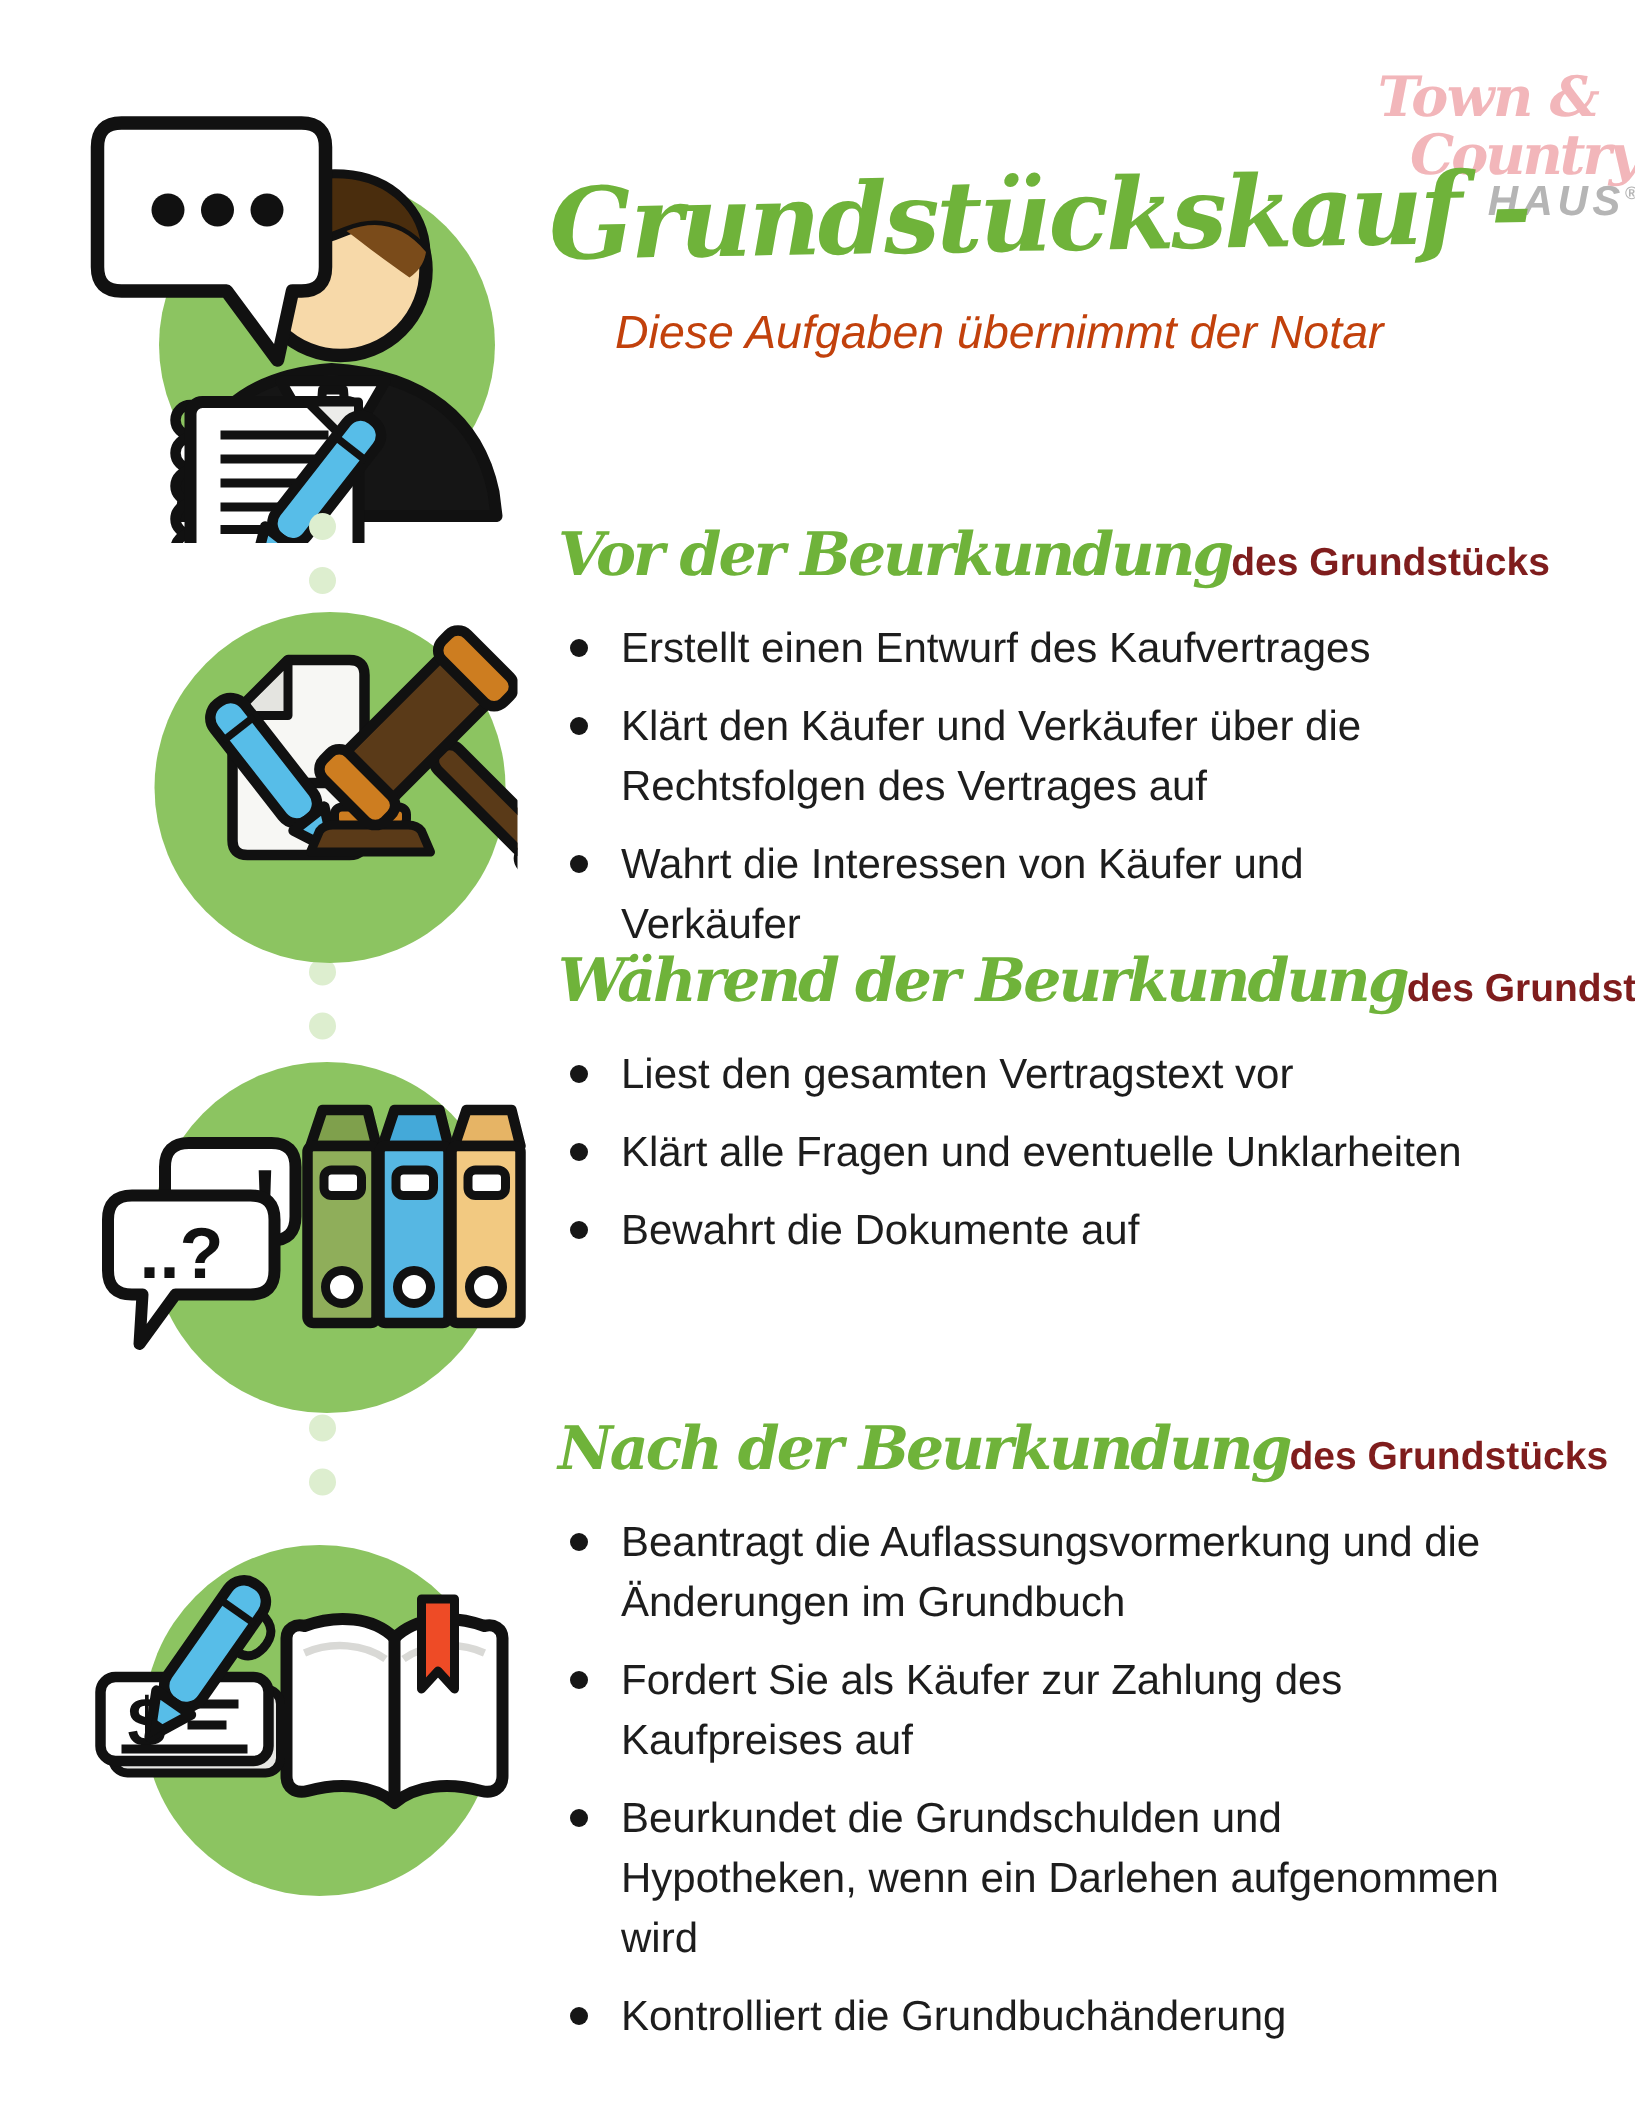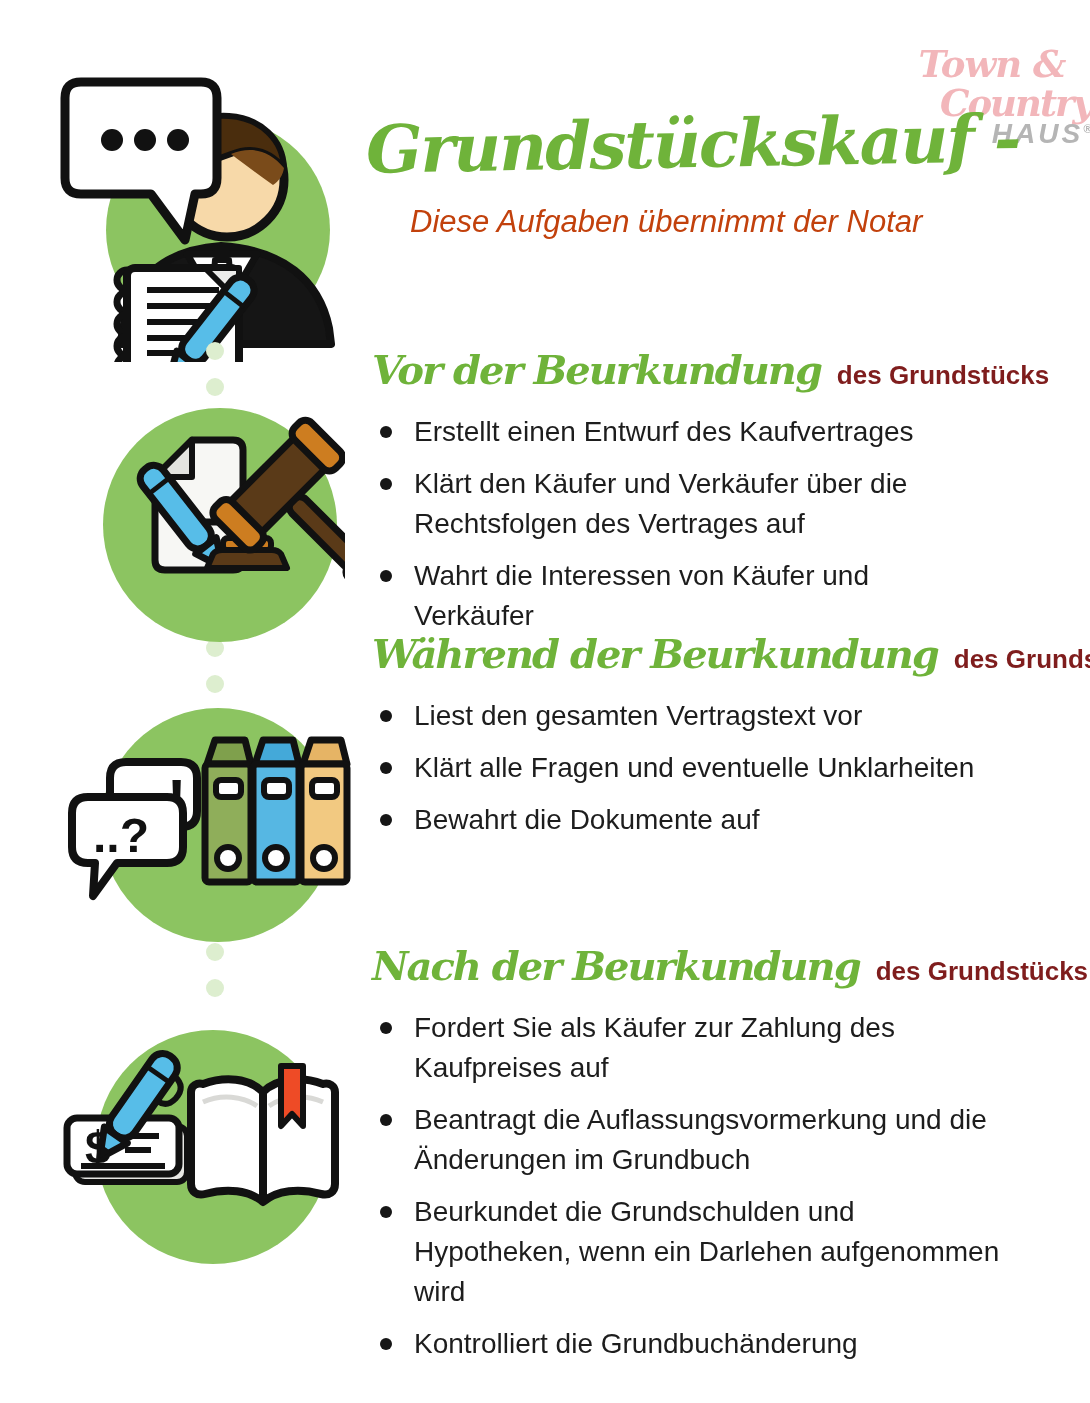--- a/index.html
+++ b/index.html
@@ -19,21 +19,21 @@
   .script{font-family:"DejaVu Serif",serif;font-style:italic;font-weight:bold;color:#6fb33a;letter-spacing:-2px;}
   .title{position:absolute;left:366px;top:108px;margin:0;font-size:66px;line-height:1.1;
          transform:rotate(-1deg);}
   .subtitle{position:absolute;left:394px;top:204px;font-size:31px;font-style:italic;color:#c2410c;margin-left:16px;}
 
   
   .sec{position:absolute;left:372px;}
   .sec-1{top:348px;width:660px;}
   .sec-2{top:632px;width:700px;}
   .sec-3{top:944px;width:700px;}
-  .sec-head{display:flex;align-items:baseline;gap:16px;white-space:nowrap;}
+  .sec-head{display:flex;align-items:baseline;gap:0;white-space:nowrap;}
   .sec-script{font-size:40px;line-height:1.1;}
   .sec-suffix{font-weight:bold;font-size:26px;color:#7f1d1d;letter-spacing:0;}
   .bullets{list-style:none;margin:20px 0 0 0;padding:0;}
   .bullets li{position:relative;padding-left:42px;margin-bottom:12px;font-size:28px;line-height:40px;}
   .sec-1 .bullets{width:600px;}
   .sec-2 .bullets{width:650px;}
   .sec-3 .bullets{width:630px;}
   .dot{position:absolute;left:8px;top:14px;width:12px;height:12px;border-radius:50%;background:#161616;}
 
   
@@ -215,20 +215,20 @@
       <li><span class="dot"></span><span>Bewahrt die Dokumente auf</span></li>
     </ul>
   </section>
 
   <section class="sec sec-3">
     <div class="sec-head">
       <span class="script sec-script">Nach der Beurkundung</span>
       <span class="sec-suffix">des Grundstücks</span>
     </div>
     <ul class="bullets">
+      <li><span class="dot"></span><span>Beantragt die Auflassungsvormerkung und die Änderungen im Grundbuch</span></li>
       <li><span class="dot"></span><span>Fordert Sie als Käufer zur Zahlung des Kaufpreises auf</span></li>
-      <li><span class="dot"></span><span>Beantragt die Auflassungsvormerkung und die Änderungen im Grundbuch</span></li>
       <li><span class="dot"></span><span>Beurkundet die Grundschulden und Hypotheken, wenn ein Darlehen aufgenommen wird</span></li>
       <li><span class="dot"></span><span>Kontrolliert die Grundbuchänderung</span></li>
     </ul>
   </section>
 
 </div>
 
 </body></html>

